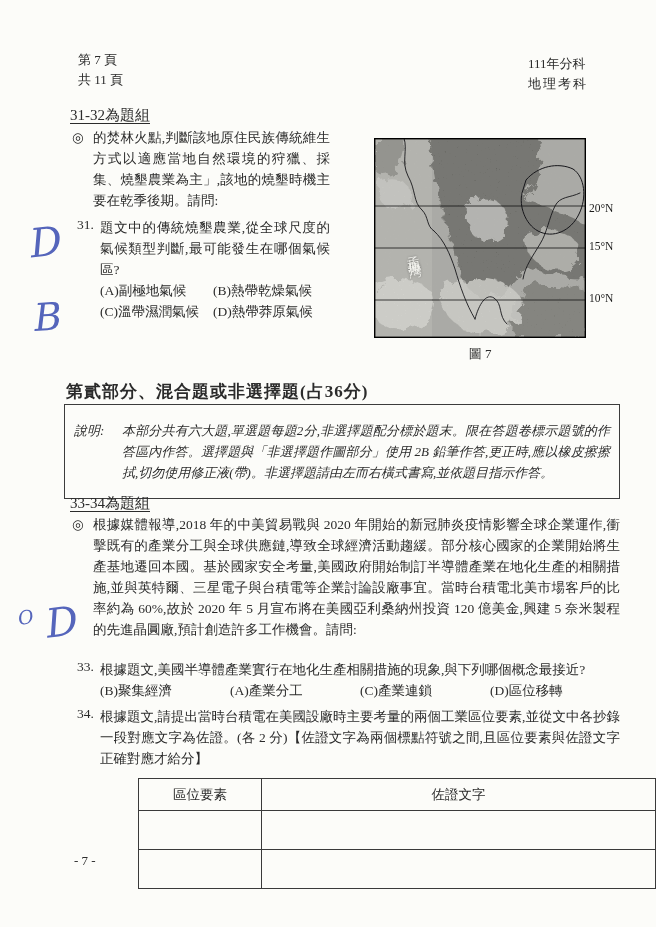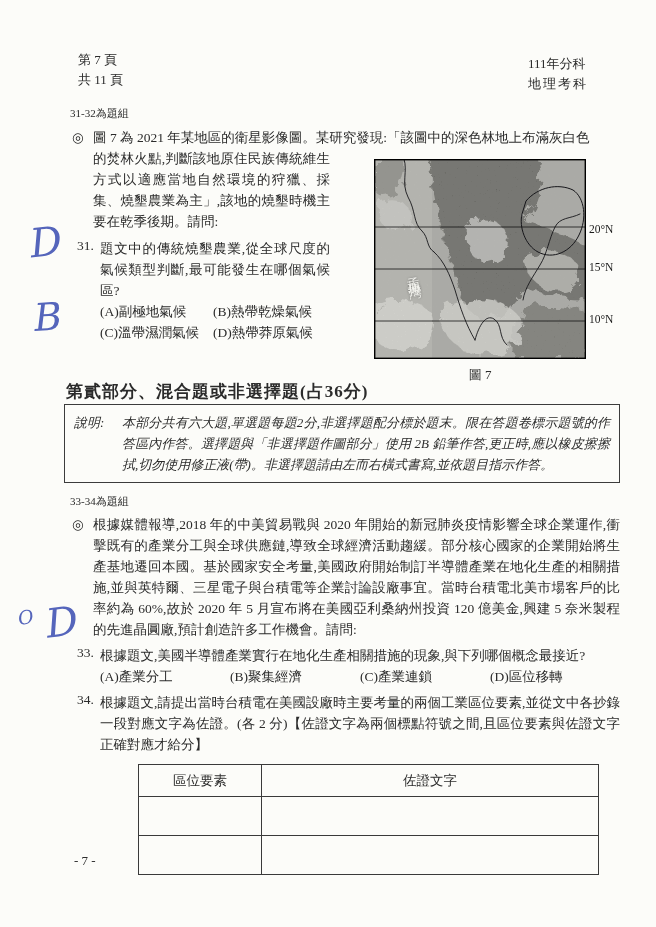--- a/index.html
+++ b/index.html
@@ -9,21 +9,21 @@
     width:656px;height:927px;
     background:#fcfcf9;
     font-family:"Liberation Serif","DejaVu Serif",serif;
     color:#2b2b2b;
     font-size:13.5px;
     overflow:hidden;
   }
   .abs{position:absolute;}
   .hdr{font-size:13px;line-height:20px;}
   .subject{letter-spacing:2px;}
-  .grp-title{font-size:11px;text-underline-offset:3px;}
+  .grp-title{font-size:15px;text-decoration:underline;text-underline-offset:3px;}
   .para{text-align:justify;line-height:21px;}
   .intro{position:relative;padding-left:21px;}
   .intro .marker{position:absolute;left:0;top:0;}
   .q{position:relative;padding-left:28px;margin-top:2px;}
   .q .qn{position:absolute;left:5px;top:0;}
   .opts2{display:grid;grid-template-columns:113px auto;line-height:21px;}
   .opts4{display:grid;grid-template-columns:130px 130px 130px auto;line-height:21px;}
   .fig{float:right;width:280px;padding-right:32px;box-sizing:border-box;margin:10px 0 4px 10px;display:flex;}
   .fig-imgcol{width:240px;position:relative;margin-left:34px;}
   .fig-labels{width:36px;position:relative;font-size:11.5px;color:#1c1c1c;}
@@ -32,25 +32,25 @@
     position:absolute;left:28px;top:108px;
     writing-mode:vertical-rl;
     color:#f3f3ee;font-size:13px;letter-spacing:3px;
     transform:rotate(-10deg);
     text-shadow:0 0 2px rgba(60,60,60,.6);
   }
   .fig-caption{text-align:center;font-size:13px;margin-top:3px;}
   .part2-heading{font-size:17px;font-weight:bold;letter-spacing:1px;}
   .instr{
     width:556px;border:1.3px solid #3c3c3c;box-sizing:border-box;
-    padding:7px 9px;font-style:italic;font-size:13px;line-height:21px;
+    padding:15px 9px;font-style:italic;font-size:13px;line-height:21px;
   }
   .instr-inner{position:relative;padding-left:48px;text-align:justify;}
   .instr-inner .lab{position:absolute;left:0;top:0;}
-  .anstable{border-collapse:collapse;margin:9px 0 0 38px;width:461px;}
+  .anstable{border-collapse:collapse;margin:9px 0 0 38px;width:518px;}
   .anstable th,.anstable td{border:1.4px solid #3a3a3a;font-weight:normal;font-size:13.5px;}
   .anstable th{height:29px;text-align:center;}
   .anstable td{height:36px;}
   .anstable .c1{width:120px;}
   .hand{
     position:absolute;
     font-family:"DejaVu Serif","Liberation Serif",serif;
     font-style:italic;color:#4355b5;
     line-height:1;opacity:.9;
   }
@@ -67,21 +67,21 @@
   </div>
   <div class="abs hdr" style="left:528px;top:54px;">
     <div>111年分科</div>
     <div class="subject">地理考科</div>
   </div>
 
   <div class="abs grp-title" style="left:70px;top:106px;">31-32為題組</div>
 
   <div class="abs" style="left:72px;top:127px;width:548px;">
     <div class="para intro">
-      <span class="marker">◎</span><span>圖 7 為 2021 年某地區的衛星影像圖。某研究發現:「該圖中的深色林地上布滿灰白色</span>
+      <span class="marker">◎</span>
     </div>
 
     <div>
 
       <figure class="fig" style="margin-top:11px;margin-bottom:0;">
         <div class="fig-imgcol">
           <svg width="212" height="200" viewBox="0 0 212 200">
             <defs>
               <filter id="nz" x="0" y="0" width="100%" height="100%">
                 <feTurbulence type="fractalNoise" baseFrequency="0.55" numOctaves="3" seed="11"></feTurbulence>
@@ -158,26 +158,26 @@
     </div>
   </div>
 
   <div class="abs grp-title" style="left:70px;top:494px;text-align:center;">33-34為題組</div>
 
   <div class="abs" style="left:72px;top:514px;width:548px;">
     <div class="para intro">
       <span class="marker">◎</span><span>根據媒體報導,2018 年的中美貿易戰與 2020 年開始的新冠肺炎疫情影響全球企業運作,衝擊既有的產業分工與全球供應鏈,導致全球經濟活動趨緩。部分核心國家的企業開始將生產基地遷回本國。基於國家安全考量,美國政府開始制訂半導體產業在地化生產的相關措施,並與英特爾、三星電子與台積電等企業討論設廠事宜。當時台積電北美市場客戶的比率約為 60%,故於 2020 年 5 月宣布將在美國亞利桑納州投資 120 億美金,興建 5 奈米製程的先進晶圓廠,預計創造許多工作機會。請問:</span>
     </div>
 
-    <div class="q" style="margin-top:5px;">
+    <div class="q" style="margin-top:19px;">
       <span class="qn">33.</span>
       <div class="para">根據題文,美國半導體產業實行在地化生產相關措施的現象,與下列哪個概念最接近?</div>
       <div class="opts4">
+        <span>(B)聚集經濟</span>
         <span>(A)產業分工</span>
-        <span>(B)聚集經濟</span>
         <span>(C)產業連鎖</span>
         <span>(D)區位移轉</span>
       </div>
     </div>
 
     <div class="q" style="margin-top:5px;">
       <span class="qn">34.</span>
       <div class="para">根據題文,請提出當時台積電在美國設廠時主要考量的兩個工業區位要素,並從文中各抄錄一段對應文字為佐證。(各 2 分)【佐證文字為兩個標點符號之間,且區位要素與佐證文字正確對應才給分】</div>
       <table class="anstable">
         <tbody>

